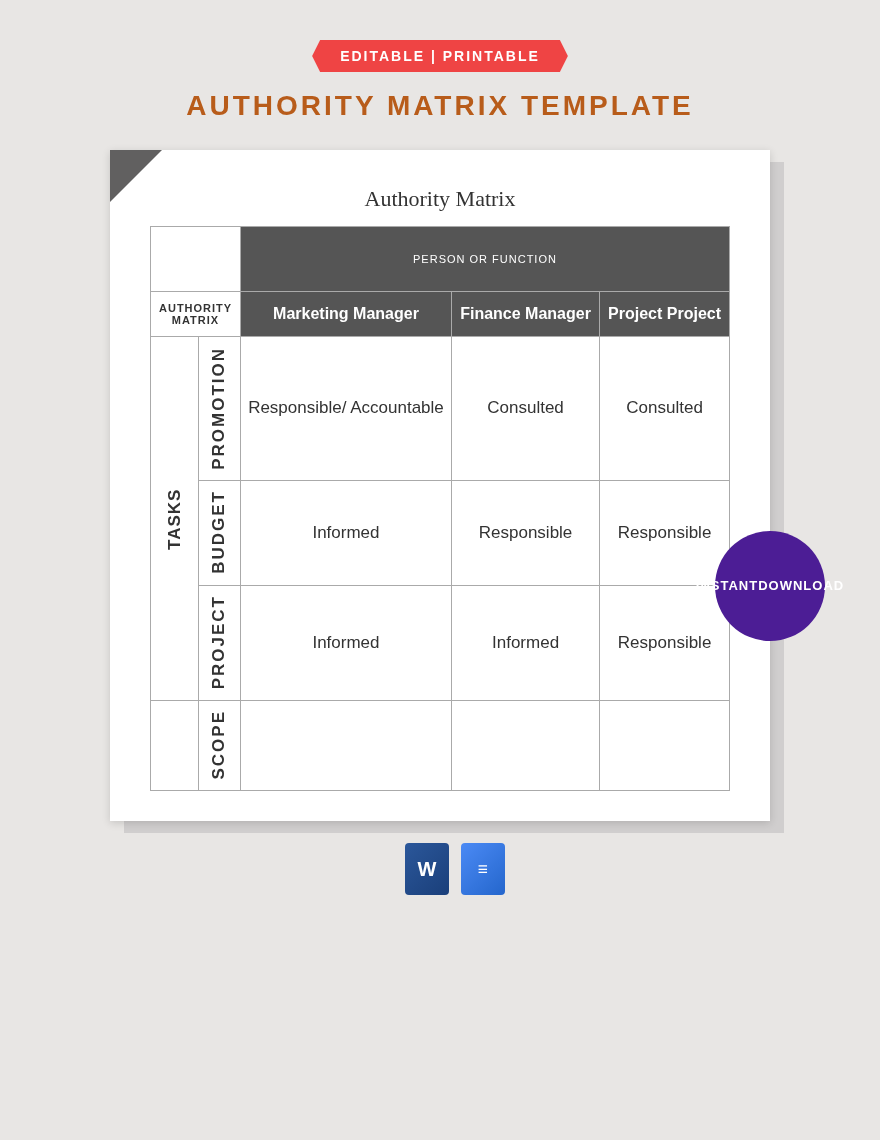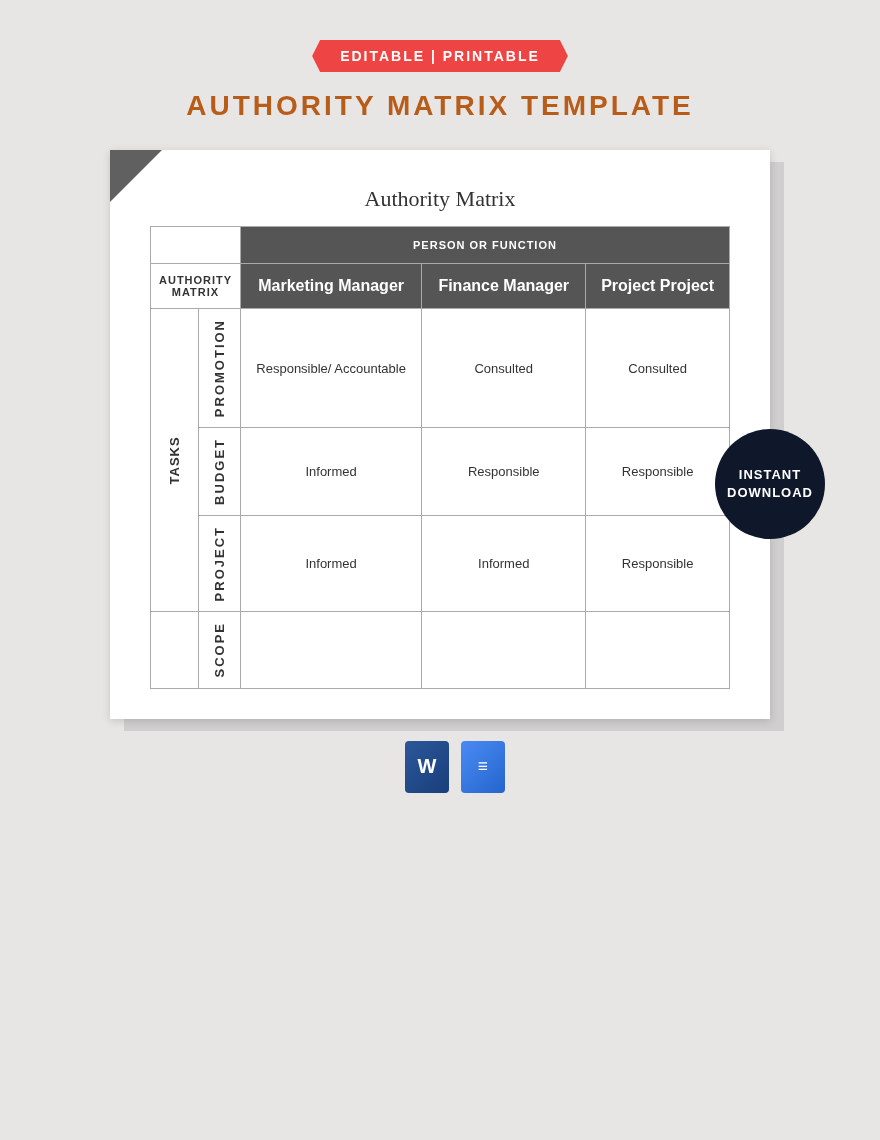--- a/index.html
+++ b/index.html
@@ -122,23 +122,23 @@
       border: 1px solid #aaa;
       text-align: center;
       vertical-align: middle;
     }
 
     
     .header-person-row th {
       background-color: #555;
       color: #fff;
       font-size: 11px;
-      font-weight: bold;
+      font-weight: normal;
       letter-spacing: 1px;
-      padding: 12px 6px;
+      padding: 26px 6px;
     }
 
     .header-person-row .col-header-empty {
       background-color: #fff;
       border: 1px solid #aaa;
     }
 
     
     .subheader-row th {
       background-color: #555;
@@ -155,21 +155,21 @@
       font-weight: bold;
       letter-spacing: 1px;
       text-transform: uppercase;
       padding: 10px 8px;
     }
 
     
     .data-row td {
       padding: 6px 4px;
       color: #333;
-      font-size: 13px;
+      font-size: 17px;
     }
 
     .task-label-cell {
       font-weight: bold;
       font-size: 11px;
       letter-spacing: 1px;
       text-transform: uppercase;
       color: #333;
       writing-mode: vertical-rl;
       transform: rotate(180deg);
@@ -195,24 +195,24 @@
     }
 
     
     .instant-download {
       position: absolute;
       right: -55px;
       bottom: 180px;
       width: 110px;
       height: 110px;
       border-radius: 50%;
-      background-color: #0f172a;
-      color: #fff;
-      display: flex;
-      flex-direction: column;
+      background-color: #4c1d95;
+      color: #fff;
+      display: flex;
+      flex-direction: row;
       align-items: center;
       justify-content: center;
       font-family: Arial, sans-serif;
       font-size: 13px;
       font-weight: bold;
       letter-spacing: 1px;
       line-height: 1.4;
       z-index: 20;
     }
 

